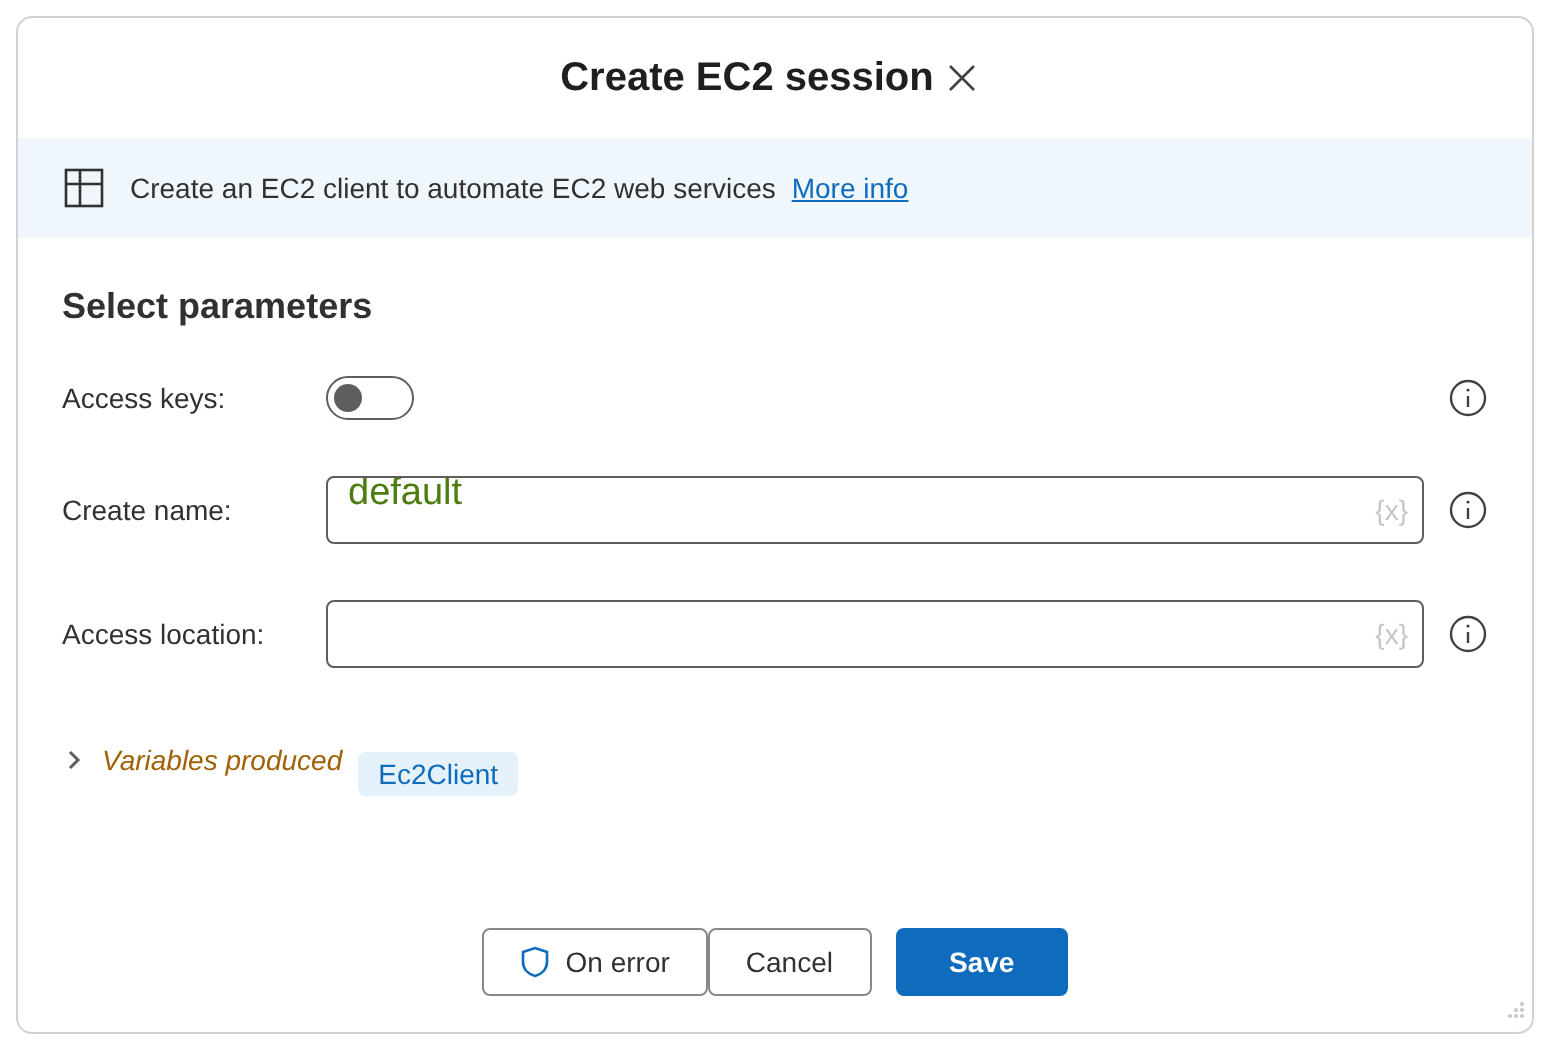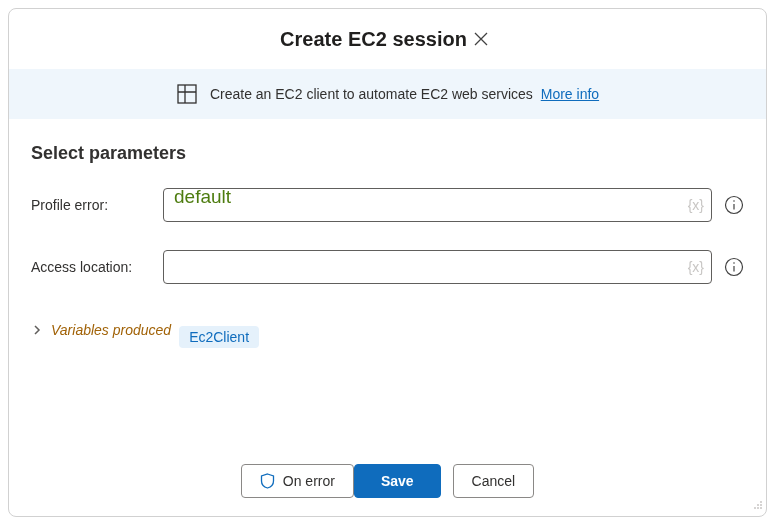--- a/index.html
+++ b/index.html
@@ -42,21 +42,20 @@
     border-radius:4px;
     cursor:pointer;
   }
   .info-bar {
     background: #eff6fc;
     display:flex;
     align-items:center;
     gap:12px;
     padding: 14px 22px;
     margin: 6px 0 0 0;
-    justify-content: center;
   }
   .info-bar .info-icon {
     width:22px; height:22px;
     flex-shrink:0;
     color:#323130;
   }
   .info-text { color:#323130; }
   .more-link {
     color:#0f6cbd;
     text-decoration: underline;
@@ -216,23 +215,37 @@
     </span>
     <span>
       <span class="info-text">Create an EC2 client to automate EC2 web services</span>
       <a class="more-link">More info</a>
     </span>
   </div>
 
   <div class="content">
     <div class="section-title">Select parameters</div>
 
-
     <div class="form-row">
-      <div class="form-label">Profile error:</div>
+      <div class="form-label">Access keys:</div>
+      <div class="toggle">
+        <div class="knob"></div>
+      </div>
+      <div style="flex:1"></div>
+      <span class="info-circle">
+        <svg width="20" height="20" viewBox="0 0 20 20" fill="none" stroke="currentColor" stroke-width="1.2">
+            <circle cx="10" cy="10" r="8.5"></circle>
+            <circle cx="10" cy="6" r="0.8" fill="currentColor" stroke="none"></circle>
+            <line x1="10" y1="9" x2="10" y2="14.5"></line>
+          </svg>
+      </span>
+    </div>
+
+    <div class="form-row">
+      <div class="form-label">Create name:</div>
       <div class="input-wrap">
         <input type="text" class="text-input" value="default" style="">
         <span class="var-hint">{x}</span>
       </div>
       <span class="info-circle">
         <svg width="20" height="20" viewBox="0 0 20 20" fill="none" stroke="currentColor" stroke-width="1.2">
             <circle cx="10" cy="10" r="8.5"></circle>
             <circle cx="10" cy="6" r="0.8" fill="currentColor" stroke="none"></circle>
             <line x1="10" y1="9" x2="10" y2="14.5"></line>
           </svg>
@@ -266,22 +279,22 @@
   </div>
 
   <div class="footer">
     <button class="btn">
       <svg width="15" height="16" viewBox="0 0 15 16" fill="none" stroke="#0f6cbd" stroke-width="1.3">
           <path d="M7.5 1 L13.5 3 V8 C13.5 11.5 11 14 7.5 15 C4 14 1.5 11.5 1.5 8 V3 Z"></path>
         </svg>
       <span>On error</span>
     </button>
     <div class="footer-right">
+      <button class="btn">Cancel</button>
       <button class="btn btn-primary">Save</button>
-      <button class="btn">Cancel</button>
     </div>
   </div>
 
   <span class="resize-grip">
     <svg width="12" height="12" viewBox="0 0 12 12" fill="currentColor">
       <circle cx="10" cy="10" r="1"></circle>
         <circle cx="7" cy="10" r="1"></circle>
         <circle cx="4" cy="10" r="1"></circle>
       <circle cx="10" cy="7" r="1"></circle>
         <circle cx="7" cy="7" r="1"></circle>

